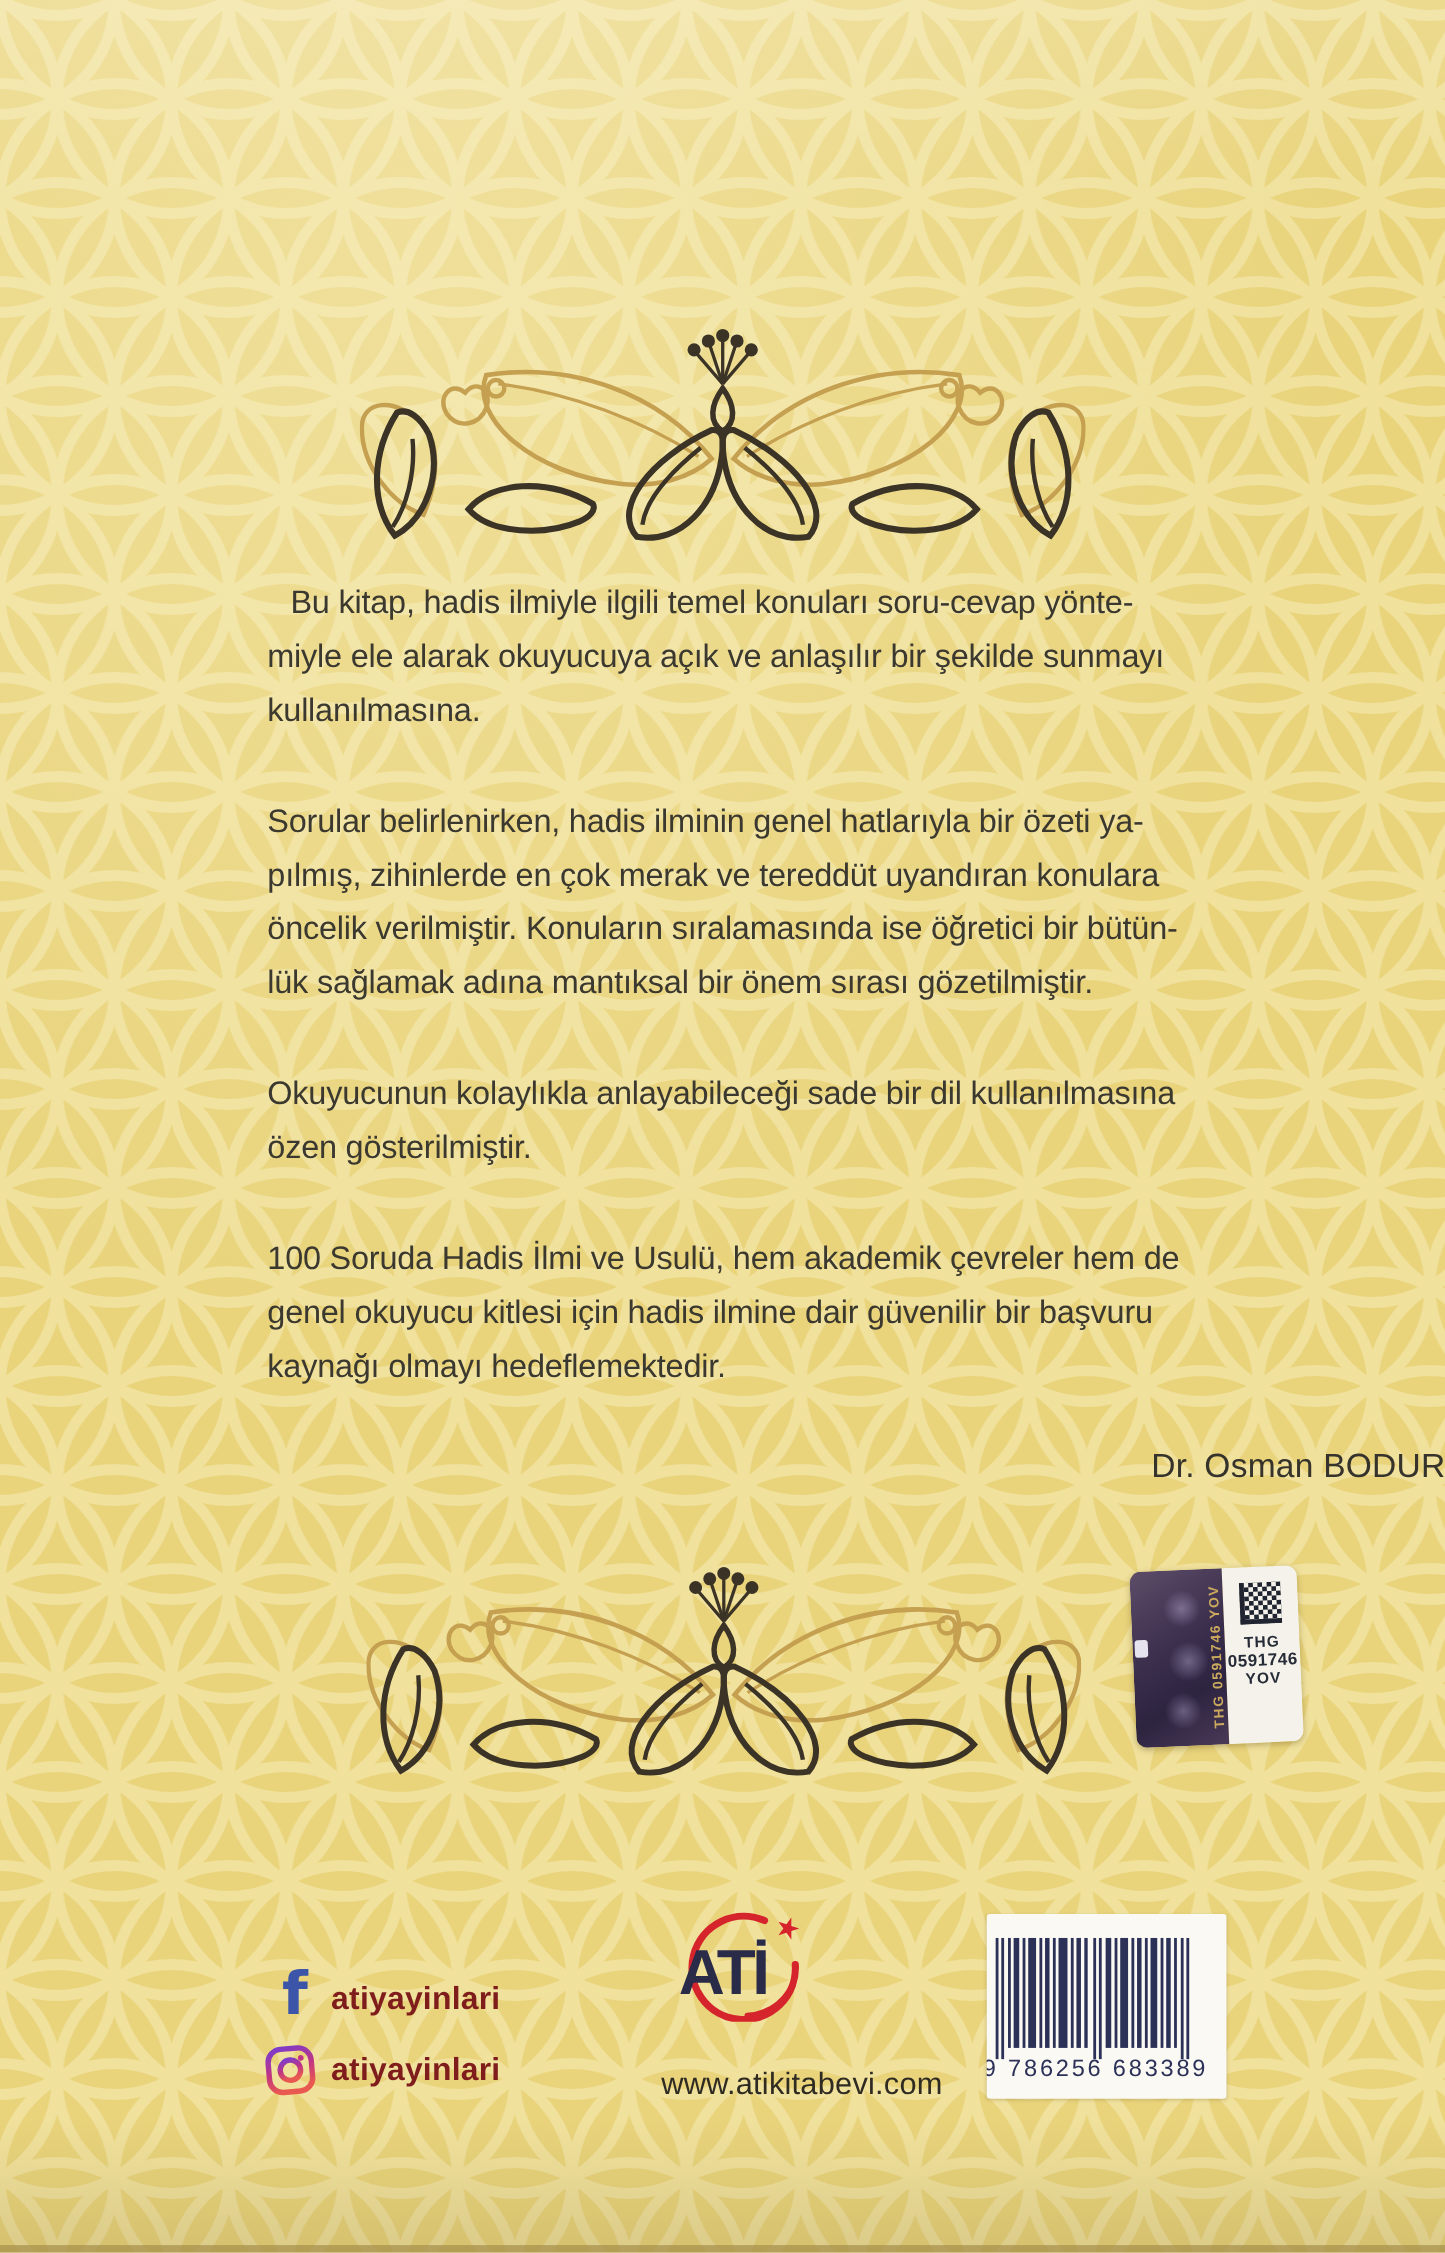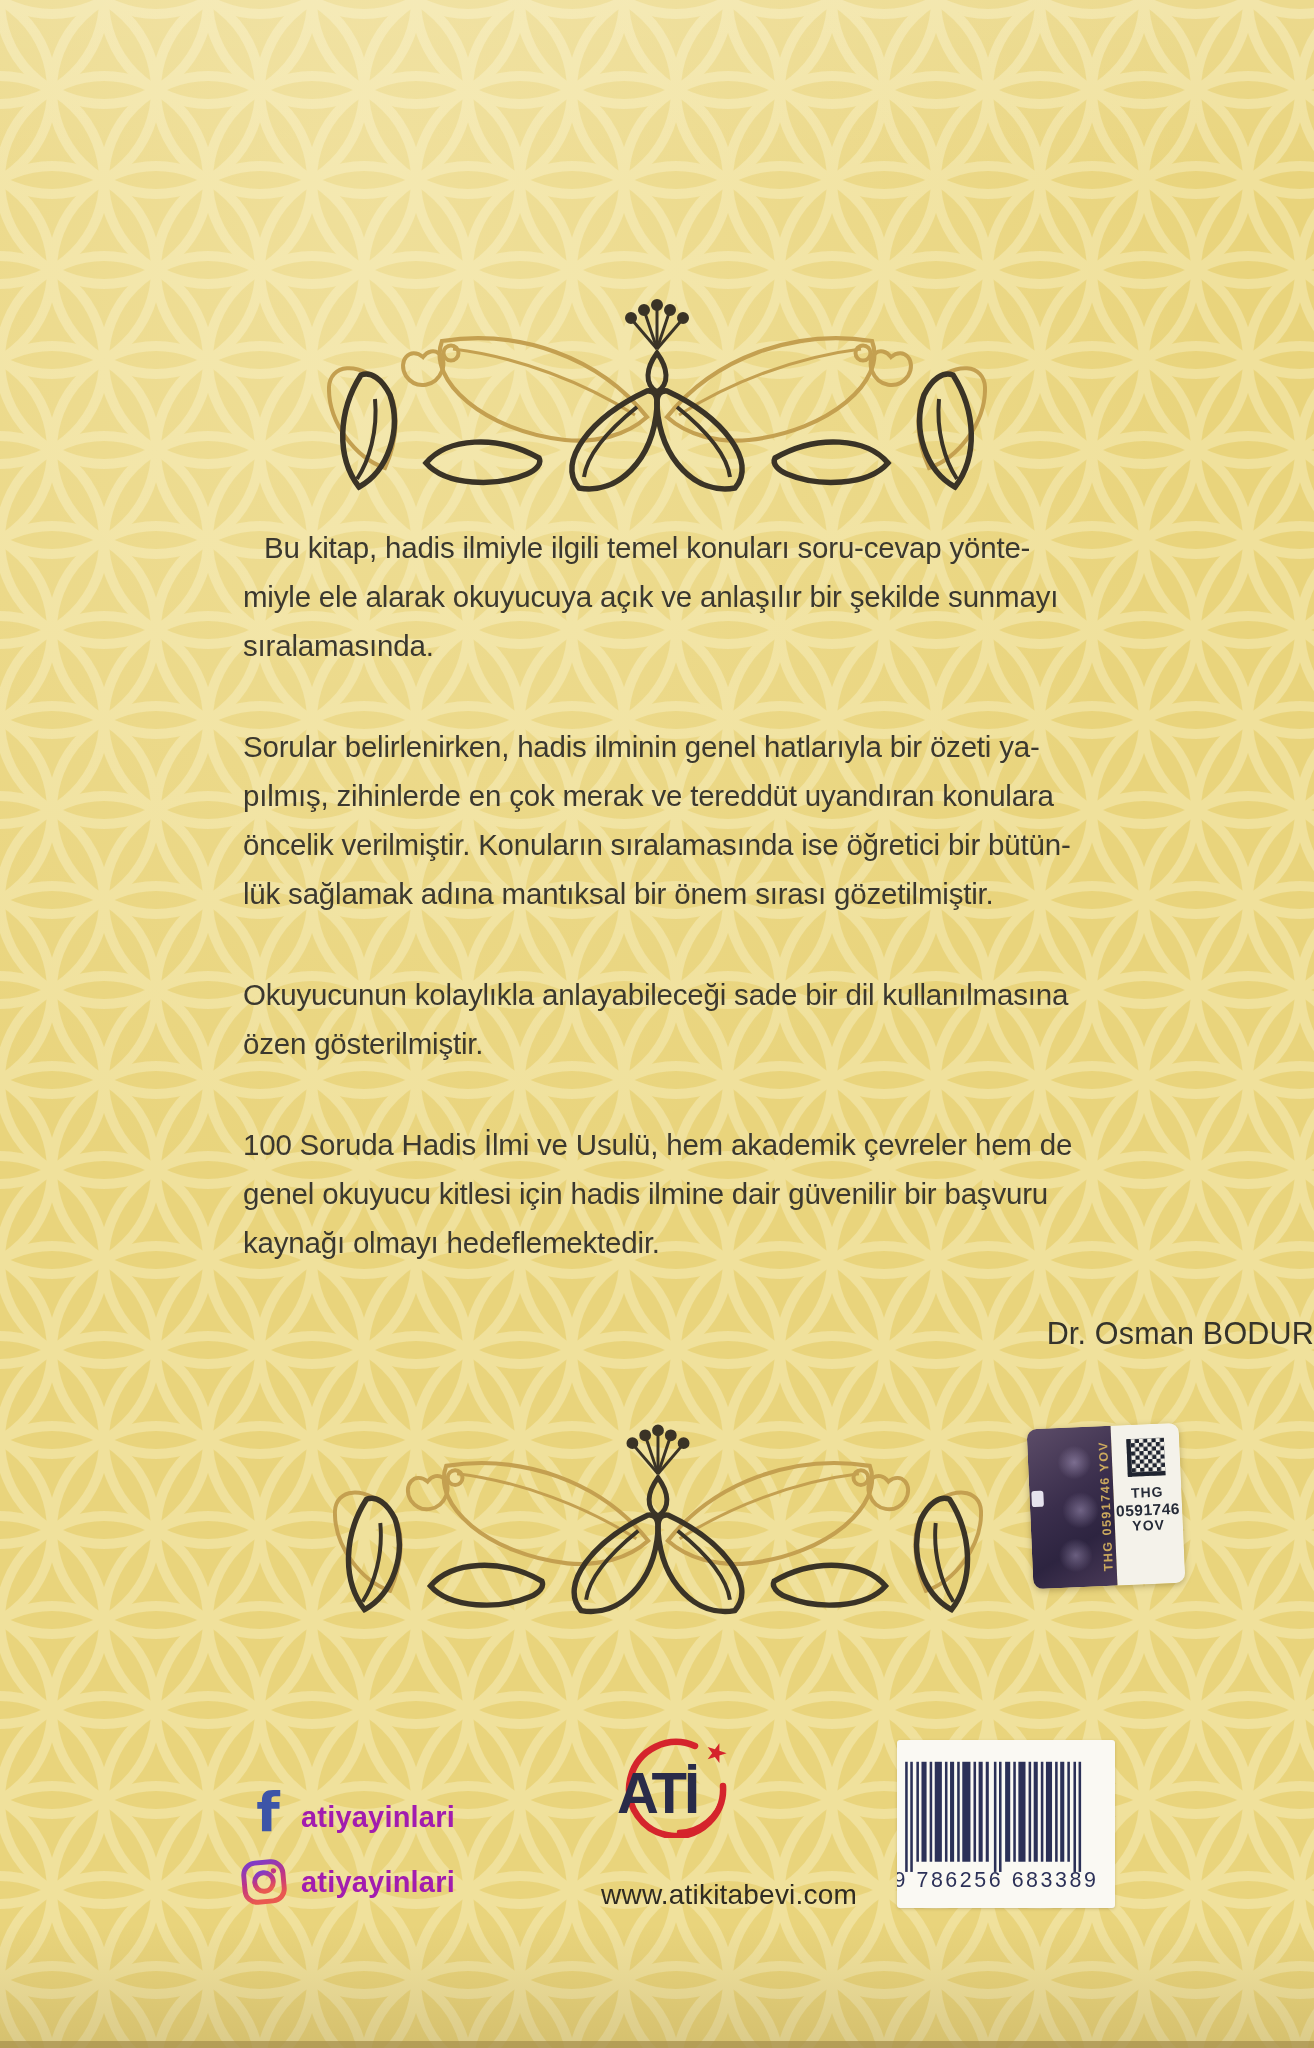--- a/index.html
+++ b/index.html
@@ -72,21 +72,21 @@
   .sticker .code-lines .l1,.sticker .code-lines .l3{font-size:14px;letter-spacing:1px;}
   .sticker .code-lines .l2{font-size:15.5px;letter-spacing:0.5px;}
 
   
   .fb-glyph{
     position:absolute;left:248px;top:1786px;width:40px;height:54px;
     color:#3d55a8;font-size:54px;font-weight:bold;line-height:54px;text-align:center;
     font-family:"DejaVu Sans","Liberation Sans",sans-serif;
   }
   .ig-icon{position:absolute;left:240px;top:1858px;width:48px;height:48px;transform:rotate(-5deg);}
-  .handle{position:absolute;color:#a21caf;font-size:29px;font-weight:700;letter-spacing:0.2px;text-align:right;}
+  .handle{position:absolute;color:#7f1d1d;font-size:29px;font-weight:700;letter-spacing:0.2px;text-align:right;}
   .handle.fb{left:301px;top:1801px;}
   .handle.ig{left:301px;top:1866px;}
 
   .logo-svg{position:absolute;left:583px;top:1734px;width:152px;height:104px;}
   .publisher{
     position:absolute;left:457px;top:1838px;width:400px;text-align:center;
     color:#23253e;font-size:27px;font-weight:bold;letter-spacing:0.8px;
   }
   .website{
     position:absolute;left:457px;top:1879px;width:400px;text-align:right;
@@ -181,21 +181,21 @@
   <div class="content">
 
     <svg class="ornament top" viewBox="0 0 660 210" aria-hidden="true">
       <use href="#ornament-g" xlink:href="#ornament-g"></use>
     </svg>
 
     <div class="blurb">
       <div class="para">
         <div class="line indent">Bu kitap, hadis ilmiyle ilgili temel konuları soru-cevap yönte-</div>
         <div class="line">miyle ele alarak okuyucuya açık ve anlaşılır bir şekilde sunmayı</div>
-        <div class="line">sıralamasında.</div>
+        <div class="line">kullanılmasına.</div>
       </div>
       <div class="para">
         <div class="line">Sorular belirlenirken, hadis ilminin genel hatlarıyla bir özeti ya-</div>
         <div class="line">pılmış, zihinlerde en çok merak ve tereddüt uyandıran konulara</div>
         <div class="line">öncelik verilmiştir. Konuların sıralamasında ise öğretici bir bütün-</div>
         <div class="line">lük sağlamak adına mantıksal bir önem sırası gözetilmiştir.</div>
       </div>
       <div class="para">
         <div class="line">Okuyucunun kolaylıkla anlayabileceği sade bir dil kullanılmasına</div>
         <div class="line">özen gösterilmiştir.</div>

